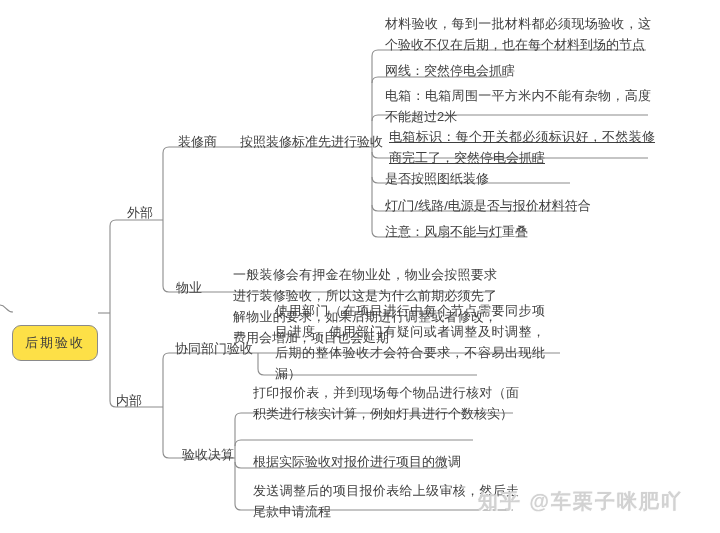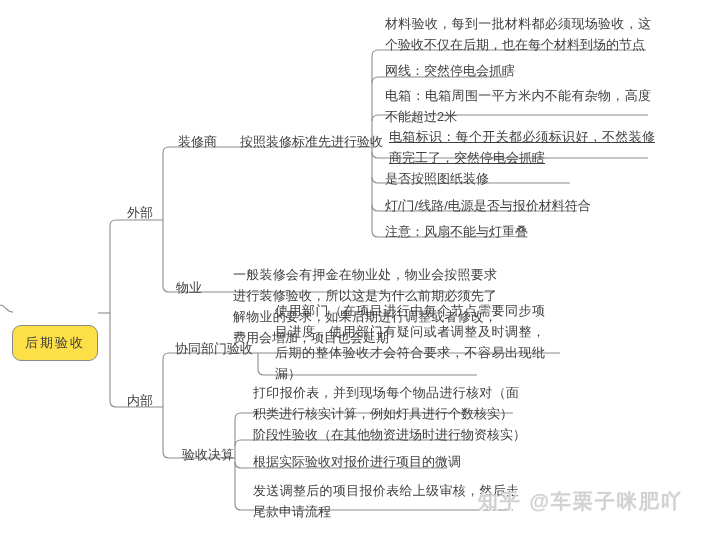--- a/index.html
+++ b/index.html
@@ -93,32 +93,31 @@
   <div class="topic" style="left:385px; top:168px;">是否按照图纸装修</div>
 
   <div class="topic" style="left:385px; top:195px;">灯/门/线路/电源是否与报价材料符合</div>
 
   <div class="topic" style="left:385px; top:221px;font-family:Liberation Serif, serif;">注意：风扇不能与灯重叠</div>
 
   <div class="topic" style="left:176px; top:277px;">物业</div>
 
   <div class="topic block" style="left:233px; top:250px; width:264px;margin-top:14px;">一般装修会有押金在物业处，物业会按照要求进行装修验收，所以这是为什么前期必须先了解物业的要求，如果后期进行调整或者修改，费用会增加，项目也会延期</div>
 
-  <div class="topic" style="left:127px; top:390px;">内部</div>
+  <div class="topic" style="left:116px; top:390px;">内部</div>
 
   <div class="topic" style="left:175px; top:338px;">协同部门验收</div>
 
   <div class="topic block" style="left:275px; top:300px; width:270px;">使用部门（在项目进行中每个节点需要同步项目进度，使用部门有疑问或者调整及时调整，后期的整体验收才会符合要求，不容易出现纰漏）</div>
 
 
   <div class="topic" style="left:182px; top:444px;">验收决算</div>
 
   <div class="topic block" style="left:253px; top:382px; width:266px;">打印报价表，并到现场每个物品进行核对（面积类进行核实计算，例如灯具进行个数核实）</div>
 
-  <div class="topic" style="left:253px; top:424px;">阶段性验收（在其他物资进场时进行物资核实）</div>
 
   <div class="topic" style="left:253px; top:451px;">根据实际验收对报价进行项目的微调</div>
 
   <div class="topic block" style="left:253px; top:480px; width:266px;">发送调整后的项目报价表给上级审核，然后走尾款申请流程</div>
 
   <div class="watermark">知乎 @车栗子咪肥吖</div>
 
 </div>
 
 </body></html>

